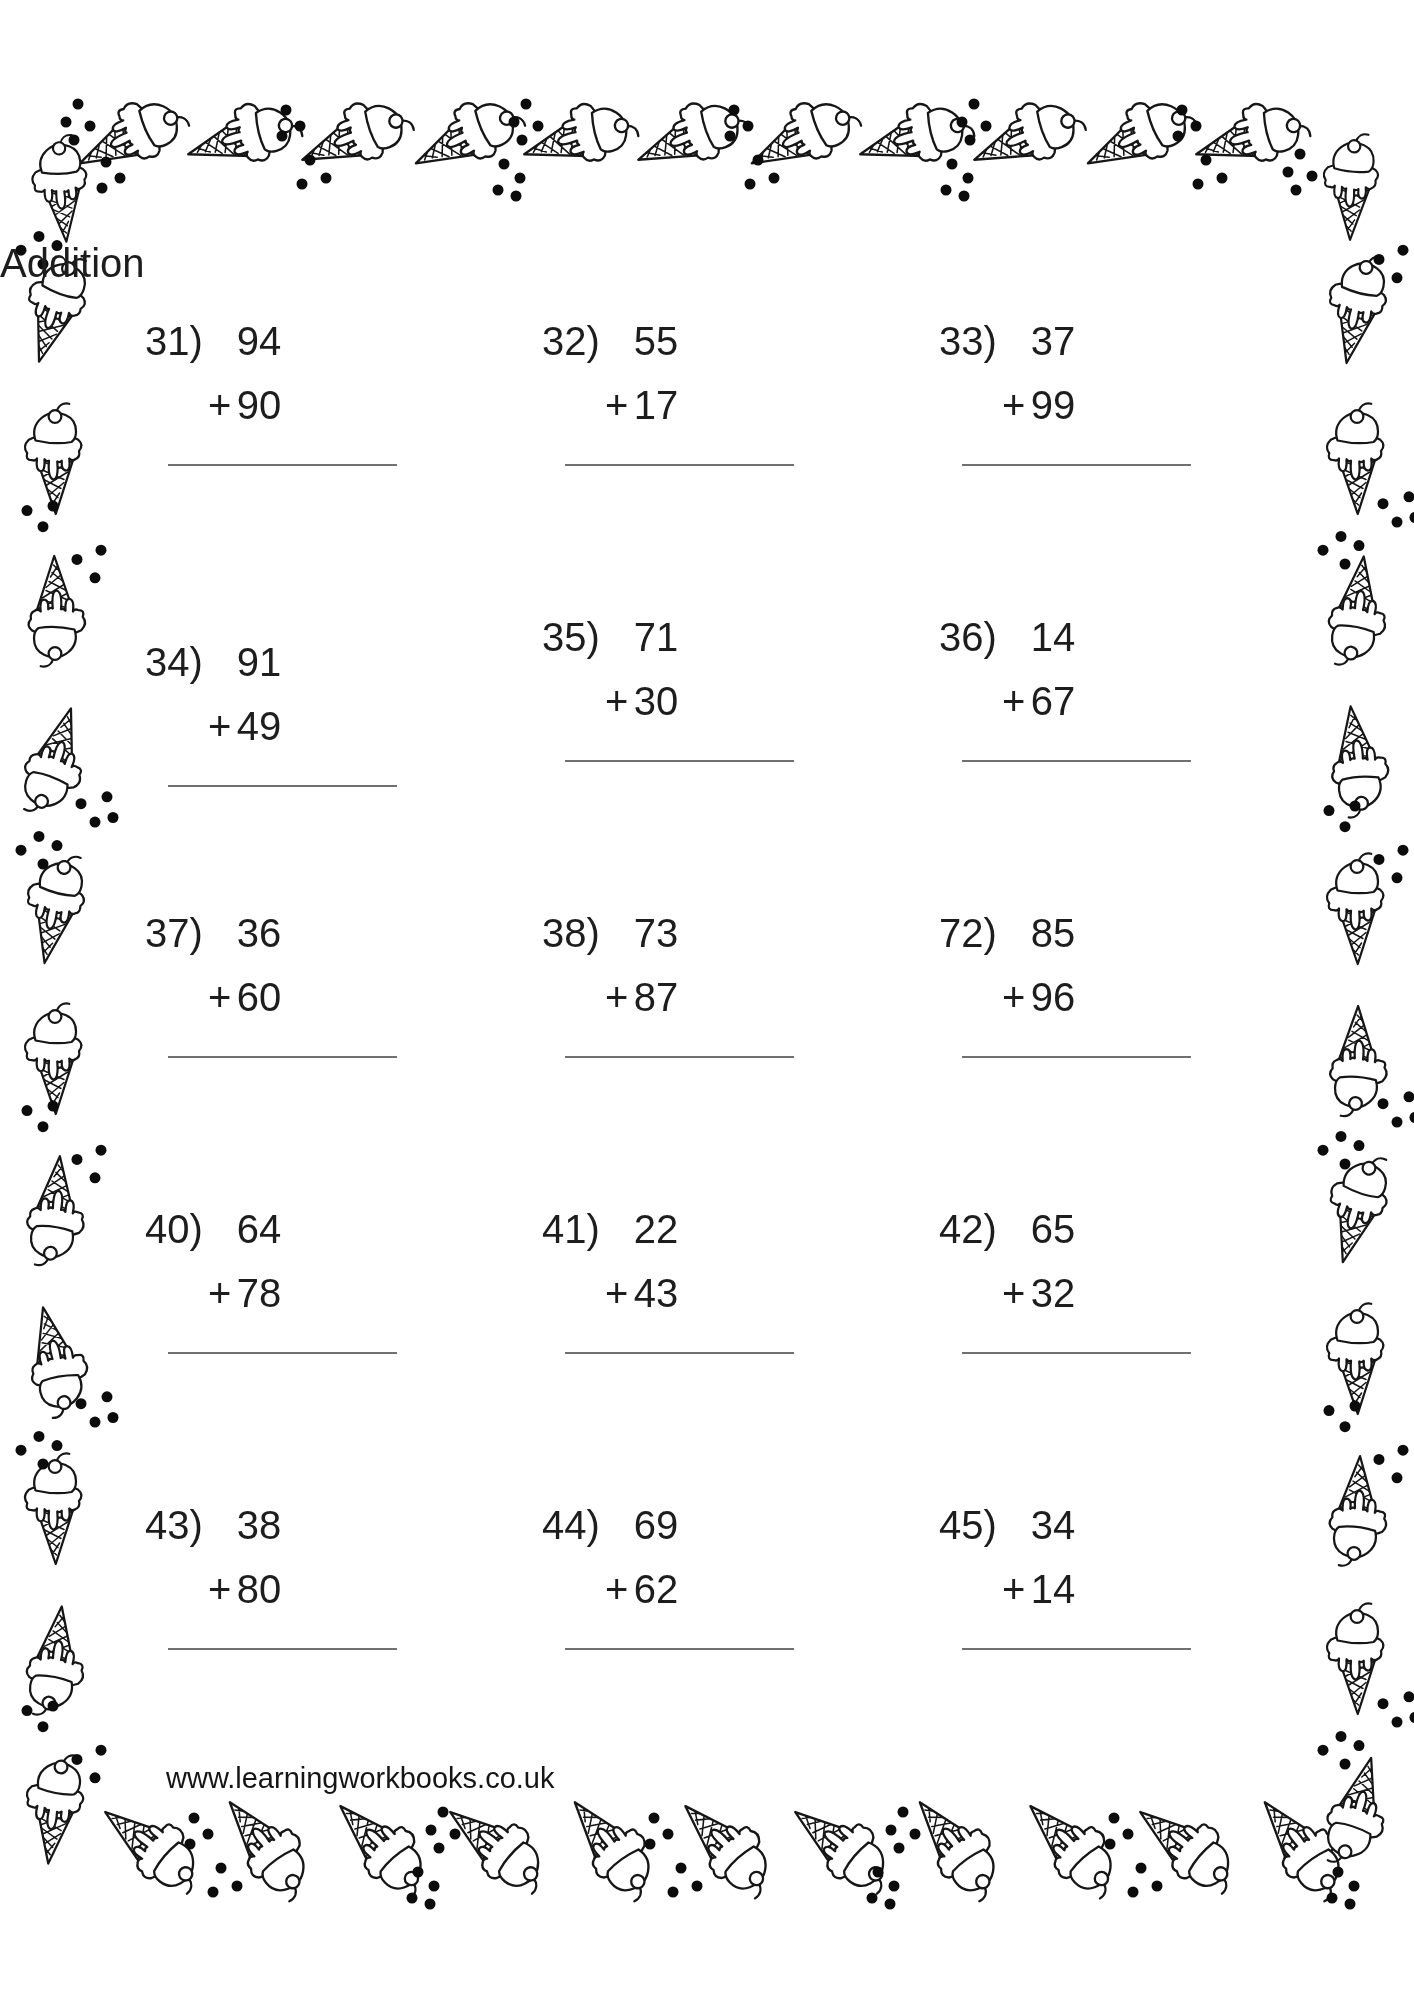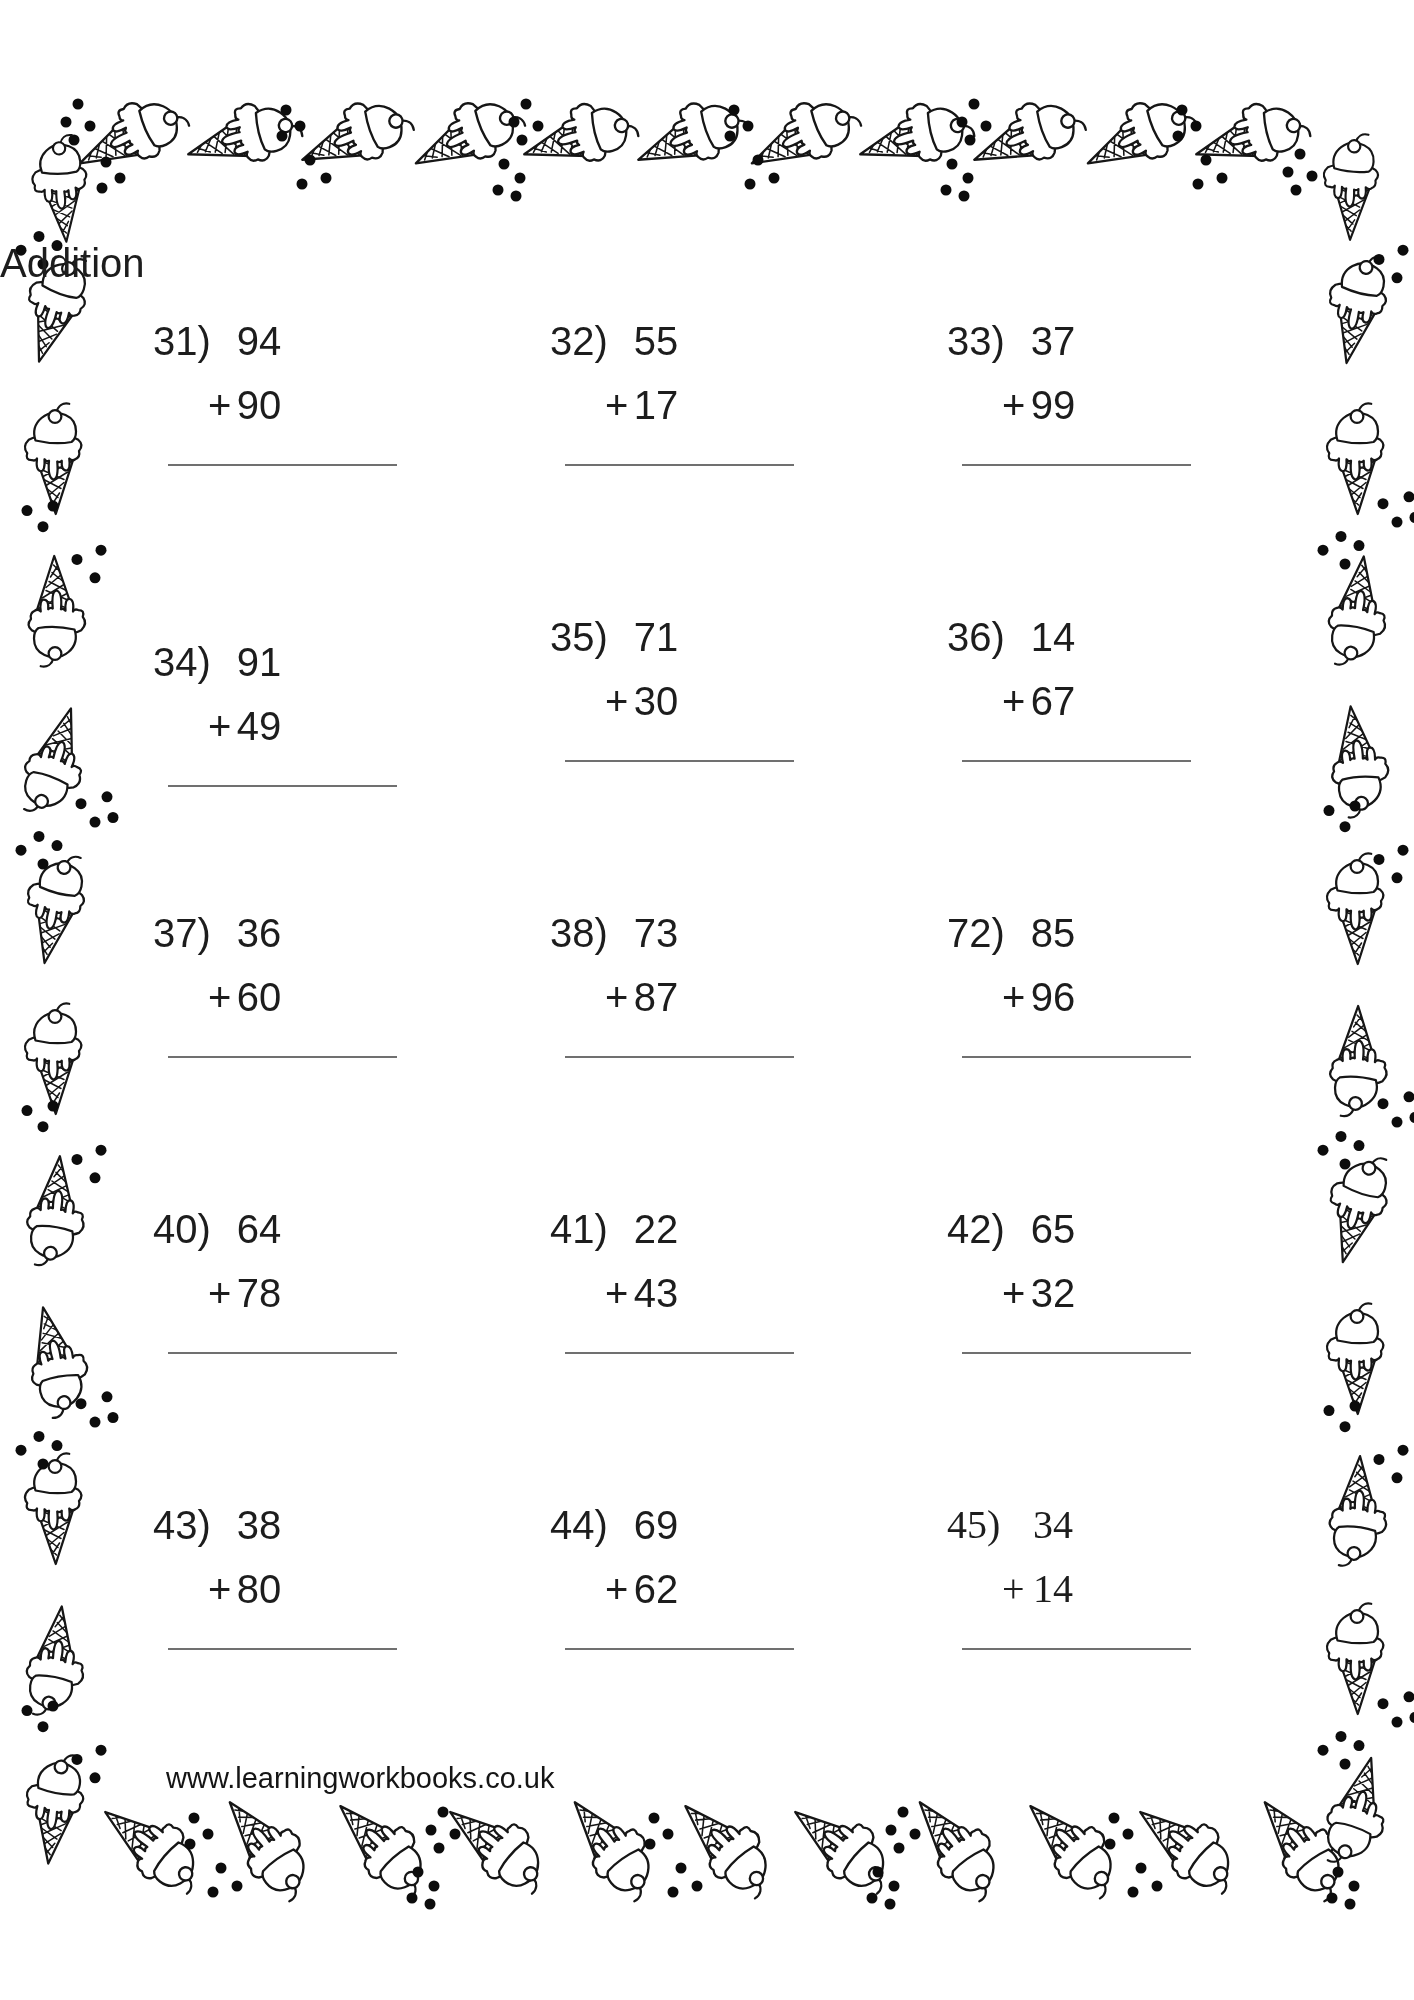--- a/index.html
+++ b/index.html
@@ -16,21 +16,21 @@
     position:absolute;left:0;top:214px;width:1340px;
     text-align:left;
     font-size:40px;font-weight:400;line-height:44px;
     color:#1d1d1d;
   }
   .grid{position:absolute;left:0;top:0;width:1414px;height:2000px;}
   .prob{position:absolute;width:300px;height:290px;font-size:40px;line-height:46px;}
   .prob .line{position:absolute;left:0;width:300px;height:46px;}
   .prob .l1{top:0;}
   .prob .l2{top:64px;}
-  .prob .pnum{position:absolute;left:16px;top:0;}
+  .prob .pnum{position:absolute;left:8px;top:0;}
   .prob .plus{position:absolute;left:71px;top:0;}
   .prob .val{position:absolute;left:0;top:0;width:244px;text-align:center;}
   .prob .ansline{
     position:absolute;left:31px;top:146px;width:229px;height:0;
     border-top:2px solid #707070;
   }
   .footer{
     position:absolute;left:166px;top:1760px;
     font-size:29px;line-height:36px;color:#151515;
   }
@@ -429,21 +429,21 @@
       <span class="pnum">44)</span>
       <span class="val">69</span>
     </div>
     <div class="line l2">
       <span class="plus">+</span>
       <span class="val">62</span>
     </div>
     <div class="ansline" style="border-top-color: rgb(112, 112, 112);"></div>
   </div>
 
-  <div class="prob" style="left: 931px; top: 1502px; font-family: Liberation Serif, serif;">
+  <div class="prob" style="left: 931px; top: 1502px;">
     <div class="line l1">
       <span class="pnum">45)</span>
       <span class="val">34</span>
     </div>
     <div class="line l2">
       <span class="plus">+</span>
       <span class="val">14</span>
     </div>
     <div class="ansline" style="border-top-color: rgb(112, 112, 112);"></div>
   </div>

